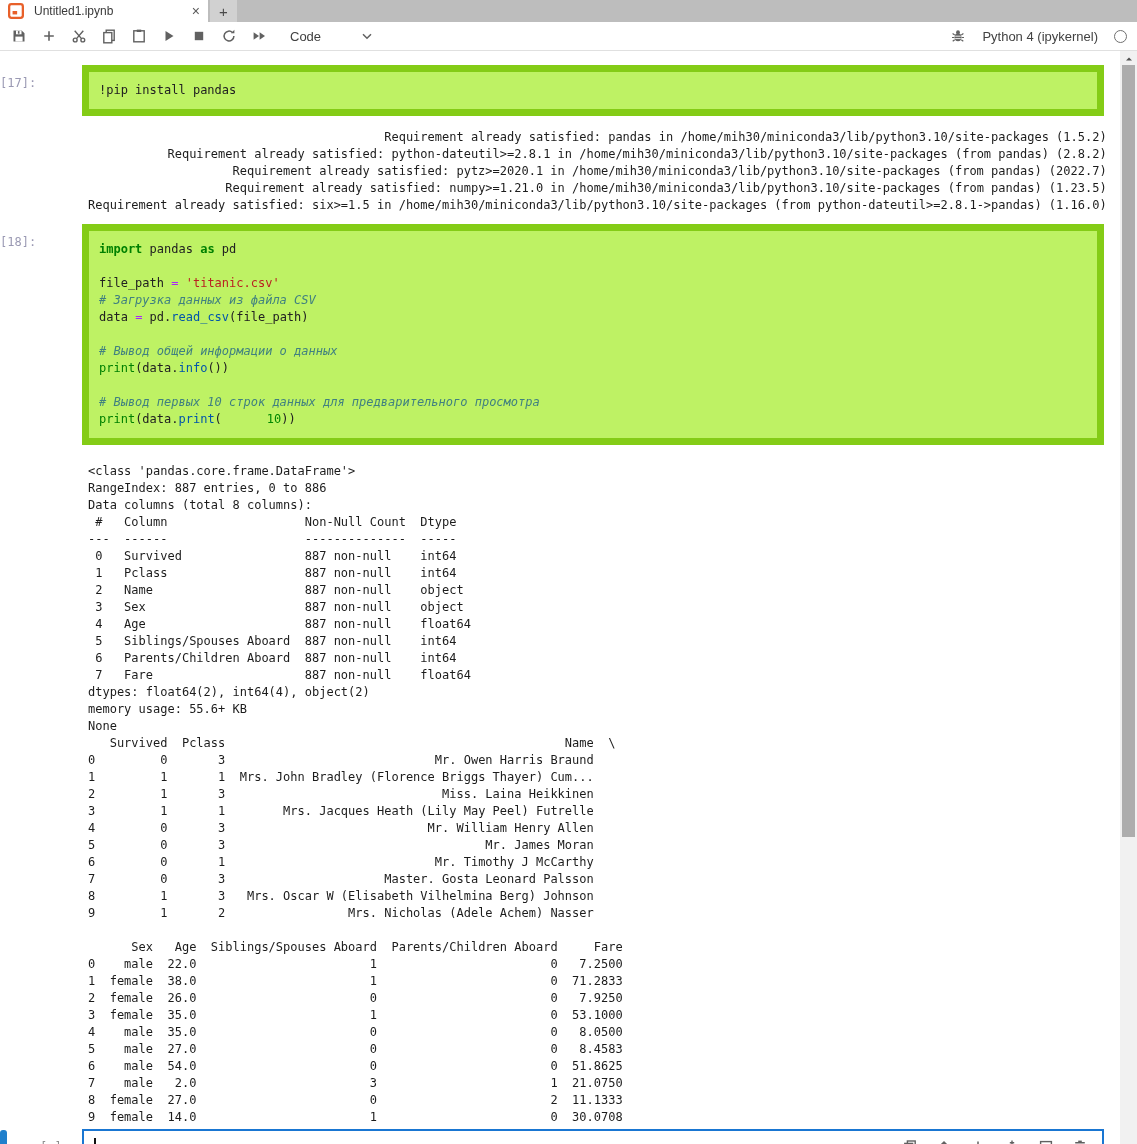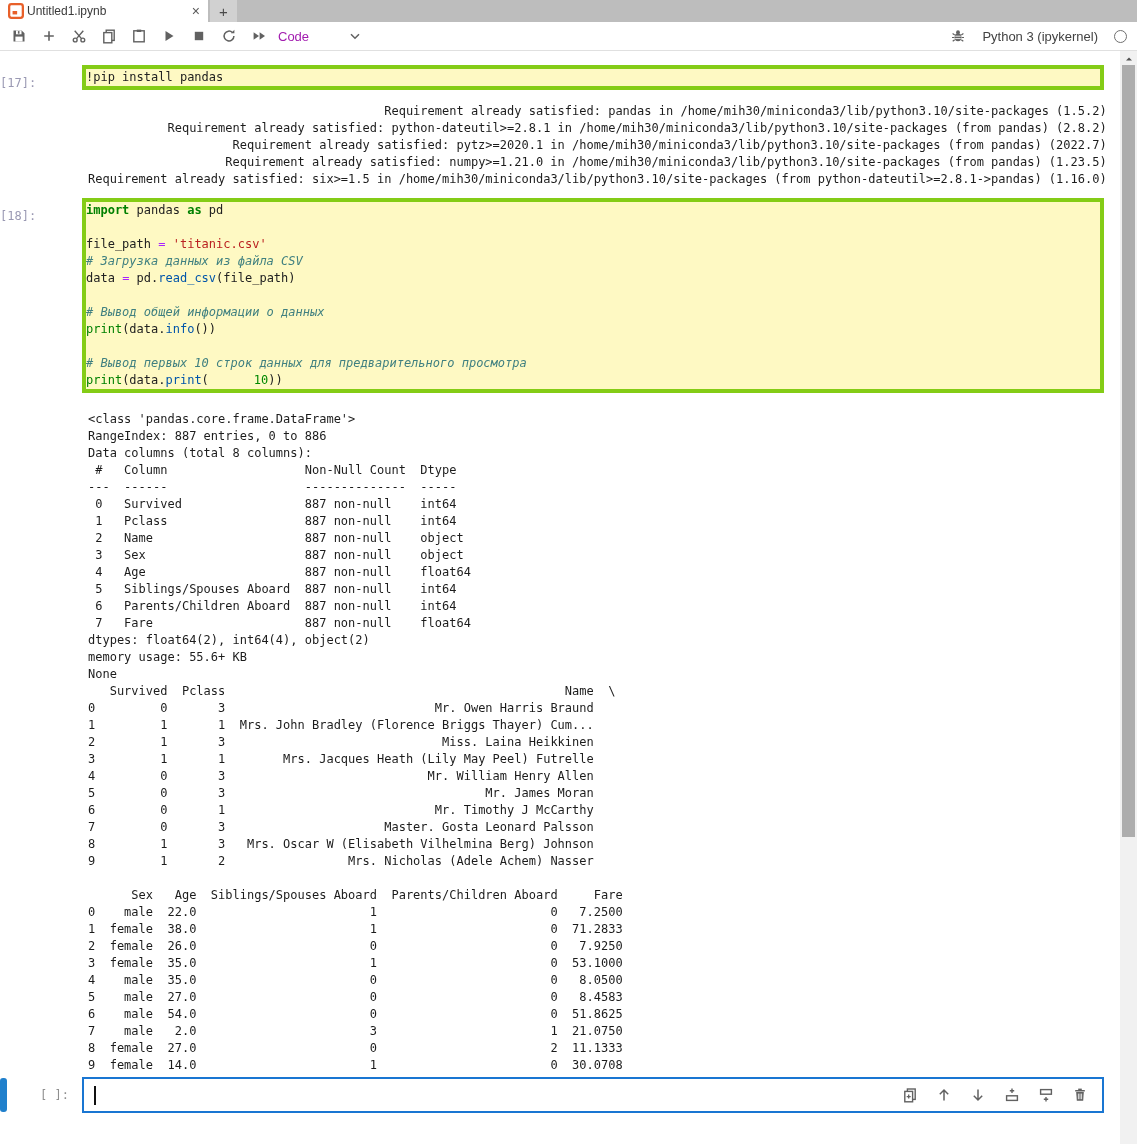--- a/index.html
+++ b/index.html
@@ -2,50 +2,50 @@
 <html><head>
 <meta charset="utf-8">
 <style>
   * { box-sizing: border-box; margin: 0; padding: 0; }
   html,body { width:1137px; height:1144px; }
   body { font-family:"Liberation Sans",sans-serif; background:#fff; overflow:hidden; }
   .window { width:1137px; height:1144px; display:flex; flex-direction:column; }
 
   
   .tabbar { height:22px; background:#bdbdbd; display:flex; flex:none; }
-  .tab { width:208px; background:#fff; display:flex; align-items:center; gap:3px; padding:0 8px; font-size:12px; color:#3a3a3a; cursor:default; }
+  .tab { width:208px; background:#fff; display:flex; align-items:center; gap:10px; padding:0 8px; font-size:12px; color:#3a3a3a; cursor:default; }
   .nb-icon svg { width:13px; height:13px; display:block; }
   .tab-title { flex:1; white-space:nowrap; overflow:hidden; }
   .tab-close { color:#5a5a5a; font-size:14px; line-height:1; cursor:pointer; }
   .newtab { width:27px; margin-left:2px; background:#d1d1d1; color:#4a4a4a; font-size:15px; display:flex; align-items:center; justify-content:center; cursor:pointer; }
   .tab-filler { flex:1; background:#bdbdbd; }
 
   
   .toolbar { height:29px; flex:none; display:flex; align-items:center; padding:0 10px 0 4px; border-bottom:1px solid #e0e0e0; background:#fff; }
   .tb-group { display:flex; align-items:center; }
   .tb-btn { width:30px; height:24px; display:flex; align-items:center; justify-content:center; cursor:pointer; }
   .icon svg { width:16px; height:16px; display:block; }
-  .celltype { display:flex; align-items:center; margin-left:4px; font-size:13px; color:#a21caf; cursor:pointer; }
+  .celltype { display:flex; align-items:center; margin-left:16px; font-size:13px; color:#404040; cursor:pointer; }
   .celltype .chev { margin-left:38px; }
   .tb-right { margin-left:auto; display:flex; align-items:center; gap:16px; }
   .kernel-name { font-size:13px; color:#424242; }
   .kernel-status { width:13px; height:13px; border:1.5px solid #707070; border-radius:50%; }
 
   
   .main { flex:1; position:relative; background:#fff; overflow:hidden; }
   .scrollbar { position:absolute; top:0; right:0; width:17px; height:100%; background:#f1f1f1; }
   .sb-btn { height:16px; display:flex; align-items:center; justify-content:center; cursor:pointer; }
   .sb-btn svg { width:12px; height:12px; }
   .sb-thumb { position:absolute; top:14px; left:2px; width:13px; height:772px; background:#adadad; cursor:pointer; }
 
   .notebook { position:absolute; top:0; left:0; right:17px; bottom:0; padding-top:14px; overflow:hidden; }
   .cellrow { display:flex; }
   .prompt { width:82px; flex:none; text-align:left; padding-right:13px; padding-top:11px;
             font-family:"DejaVu Sans Mono",monospace; font-size:12px; color:#9a99b3; }
-  .input-area { flex:1; margin-right:16px; background:#fef9c3; border:4px solid #84cc16; }
+  .input-area { flex:1; margin-right:16px; background:#bef264; border:7px solid #84cc16; padding:10px; }
   .code-line { font-family:"DejaVu Sans Mono",monospace; font-size:12px; line-height:17px; color:#212121; white-space:pre; }
   .tok-kw  { color:#008000; font-weight:bold; }
   .tok-cm  { color:#408080; font-style:italic; }
   .tok-str { color:#ba2121; }
   .tok-op  { color:#aa22ff; }
   .tok-fn  { color:#0055aa; }
   .tok-bi  { color:#008000; }
   .tok-num { color:#008800;margin-left:45px; }
 
   .outputrow { display:flex; }
@@ -168,21 +168,21 @@
     </div>
     <div class="tb-right">
       <span class="icon">
           <svg viewBox="0 0 16 16">
             <ellipse cx="8" cy="9.3" rx="3.4" ry="4" fill="#616161"></ellipse>
             <circle cx="8" cy="4.2" r="1.9" fill="#616161"></circle>
             <path d="M4.7 7L2.6 5.6M11.3 7l2.1-1.4M4.4 9.5H2M11.6 9.5H14M4.7 11.8l-2 1.5M11.3 11.8l2 1.5" stroke="#616161" stroke-width="1.2"></path>
             <path d="M5.2 8.2h5.6M5.2 10.6h5.6" stroke="#fff" stroke-width="0.9"></path>
           </svg>
         </span>
-      <span class="kernel-name">Python 3 (ipykernel)</span>
+      <span class="kernel-name">Python 4 (ipykernel)</span>
       <span class="kernel-status"></span>
     </div>
   </div>
 
   <div class="main">
     <div class="notebook">
 
       <div class="cellrow">
         <div class="prompt">[17]:</div>
         <div class="input-area">

